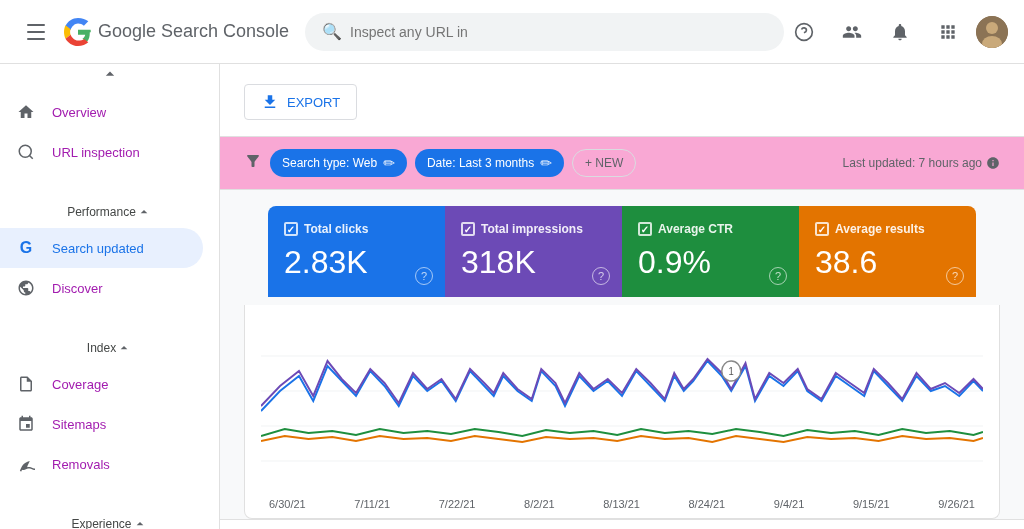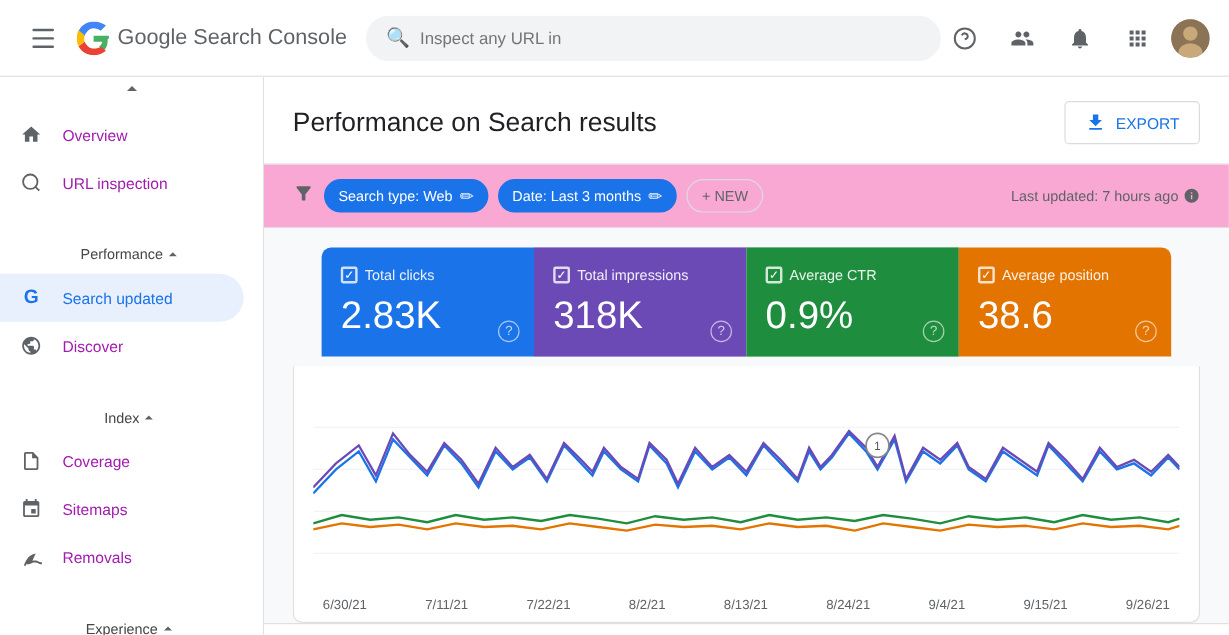--- a/index.html
+++ b/index.html
@@ -49,21 +49,21 @@
     .last-updated { margin-left: auto; color: #5f6368; font-size: 12px; display: flex; align-items: center; gap: 4px; }
     .filter-icon { color: #5f6368; font-size: 16px; cursor: pointer; }
 
     
     .metrics-row { display: flex; gap: 0; padding: 16px 24px 8px; }
     .metric-card { flex: 1; padding: 16px; display: flex; flex-direction: column; gap: 8px; position: relative; }
     .metric-card:first-child { border-radius: 8px 0 0 8px; background: #1a73e8; }
     .metric-card:nth-child(2) { background: #6c4ab6; }
     .metric-card:nth-child(3) { background: #1e8e3e; }
     .metric-card:last-child { border-radius: 0 8px 8px 0; background: #e37400; }
-    .metric-label { display: flex; align-items: center; gap: 6px; color: rgba(255,255,255,0.9); font-size: 12px; font-weight: 400; }
+    .metric-label { display: flex; align-items: center; gap: 6px; color: rgba(255,255,255,0.9); font-size: 12px; font-weight: 700; }
     .metric-checkbox { width: 14px; height: 14px; border: 2px solid rgba(255,255,255,0.8); border-radius: 2px; display: flex; align-items: center; justify-content: center; flex-shrink: 0; }
     .metric-checkbox.checked::after { content: '✓'; font-size: 10px; color: #fff; }
     .metric-value { font-size: 32px; font-weight: 400; color: #fff; }
     .metric-help { position: absolute; bottom: 12px; right: 12px; width: 18px; height: 18px; border-radius: 50%; border: 1.5px solid rgba(255,255,255,0.6); display: flex; align-items: center; justify-content: center; color: rgba(255,255,255,0.7); font-size: 11px; cursor: pointer; }
 
     
     .bottom-tabs { display: flex; border-top: 1px solid #e0e0e0; background: #fff; padding: 0 24px; }
     .bottom-tab { padding: 16px 20px; font-size: 12px; font-weight: 600; color: #5f6368; cursor: pointer; text-transform: uppercase; letter-spacing: 0.5px; border-bottom: 3px solid transparent; }
     .bottom-tab.active { color: #202124; border-bottom: 3px solid #202124; }
   </style>
@@ -222,21 +222,20 @@
               <path d="M7 14l5-5 5 5z"></path>
             </svg>
         </div>
 
       </div>
     </div>
 
     <div class="content">
 
       <div class="content-header">
-        <h1 class="content-title">Performance on Search results</h1>
         <button class="export-btn">
           <svg width="18" height="18" viewBox="0 0 24 24" fill="#1a73e8">
               <path d="M19 9h-4V3H9v6H5l7 7 7-7zM5 18v2h14v-2H5z"></path>
             </svg>
           <span>EXPORT</span>
         </button>
       </div>
 
       <div class="filter-bar">
         <span class="filter-icon">
@@ -286,21 +285,21 @@
             <div class="metric-label">
               <div class="metric-checkbox checked"></div>
               <span>Average CTR</span>
             </div>
             <div class="metric-value">0.9%</div>
             <div class="metric-help">?</div>
           </div>
           <div class="metric-card" style="background:#e37400; border-radius:0 8px 0 0;">
             <div class="metric-label">
               <div class="metric-checkbox checked"></div>
-              <span>Average position</span>
+              <span>Average results</span>
             </div>
             <div class="metric-value">38.6</div>
             <div class="metric-help">?</div>
           </div>
         </div>
 
         <div style="background:#fff; border:1px solid #e0e0e0; border-top:none; border-radius:0 0 8px 8px; padding:16px 16px 8px;">
           <svg width="100%" height="170" viewBox="0 0 760 170" preserveAspectRatio="none">
 
             <line x1="0" y1="140" x2="760" y2="140" stroke="#f1f3f4" stroke-width="1"></line>

